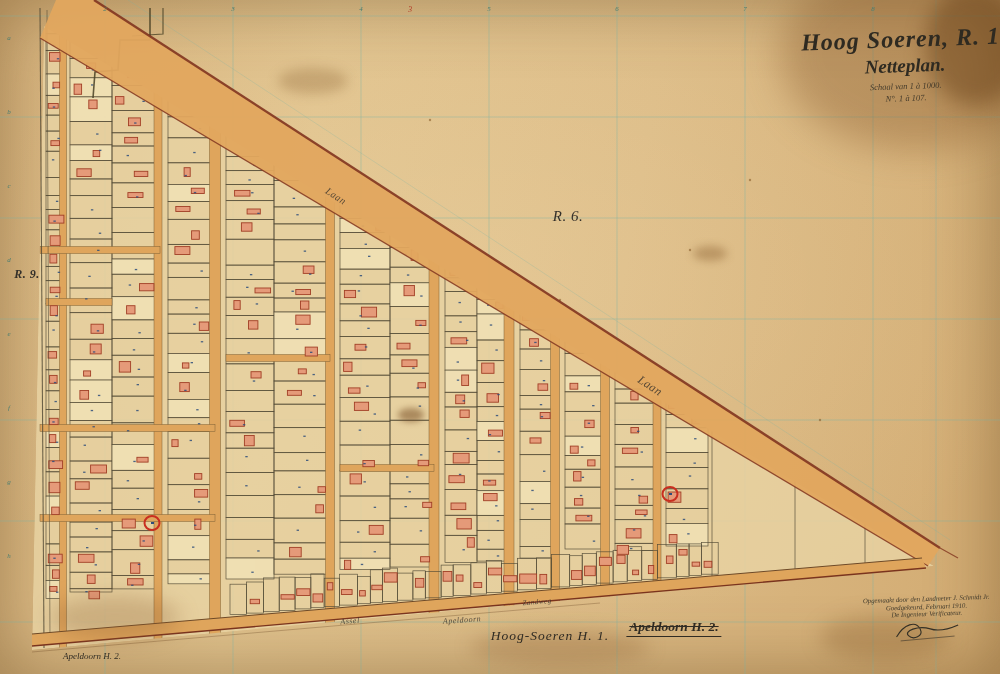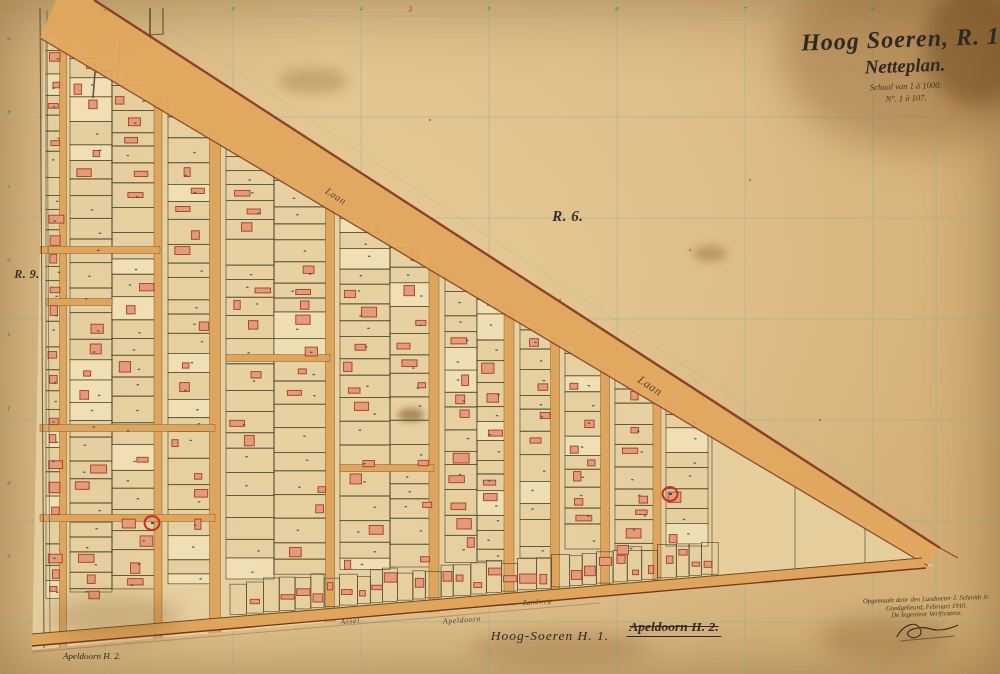--- a/index.html
+++ b/index.html
@@ -756,21 +756,21 @@
   <div class="stain s1"></div>
   <div class="stain s2"></div>
   <div class="stain s3"></div>
   <div class="stain s4"></div>
   <div class="stain s5"></div>
   <div class="stain s6"></div>
   <div class="stain s7"></div>
   <div class="stain s8"></div>
 
   <div id="labels-layer">
-      <div class="mlabel" style="left: 568px; top: 216px; font-size: 15px; font-weight: bold;">R. 6.</div>
+      <div class="mlabel" style="left: 568px; top: 216px; font-size: 15px; font-weight: normal;">R. 6.</div>
       <div class="mlabel" style="left: 27px; top: 274px; font-size: 12px; font-weight: bold;">R. 9.</div>
       <div class="mlabel" style="left: 336px; top: 196px; font-size: 10px; opacity: 0.8; transform: translate(-50%, -50%) rotate(33deg);">Laan</div>
       <div class="mlabel" style="left: 650px; top: 386px; font-size: 12px; opacity: 0.8; transform: translate(-50%, -50%) rotate(33deg);">Laan</div>
       <div class="mlabel" style="left: 350px; top: 621px; font-size: 8px; opacity: 0.8; transform: translate(-50%, -50%) rotate(-5deg);">Assel</div>
       <div class="mlabel" style="left: 462px; top: 620px; font-size: 8px; opacity: 0.8; transform: translate(-50%, -50%) rotate(-4deg);">Apeldoorn</div>
       <div class="mlabel" style="left: 537px; top: 602px; font-size: 7px; opacity: 0.8; transform: translate(-50%, -50%) rotate(-5deg);">Zandweg</div>
       <div class="edge-num" style="left: 105px; top: 9px;">2</div>
       <div class="edge-num" style="left: 233px; top: 9px;">3</div>
       <div class="edge-num" style="left: 361px; top: 9px;">4</div>
       <div class="edge-num" style="left: 489px; top: 9px;">5</div>

